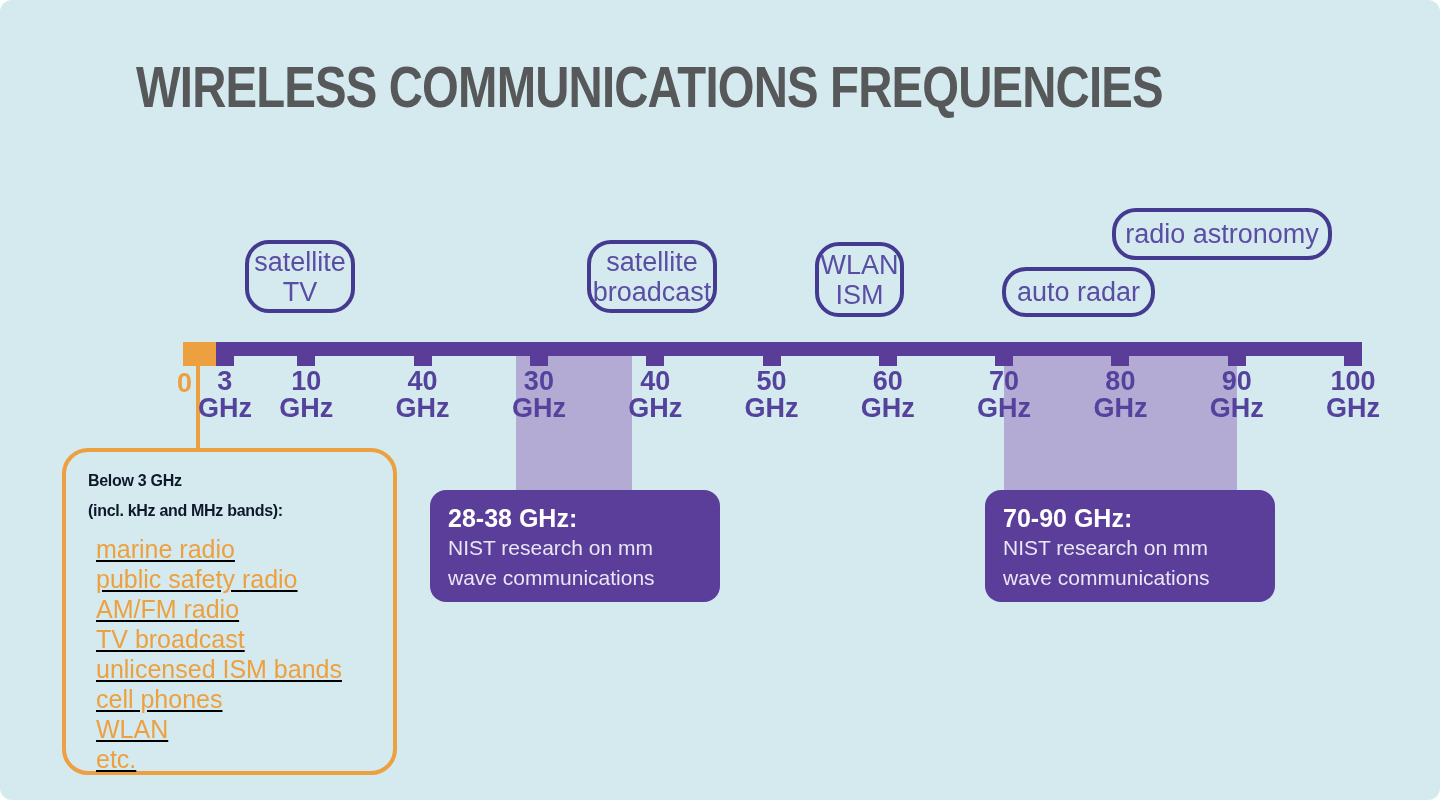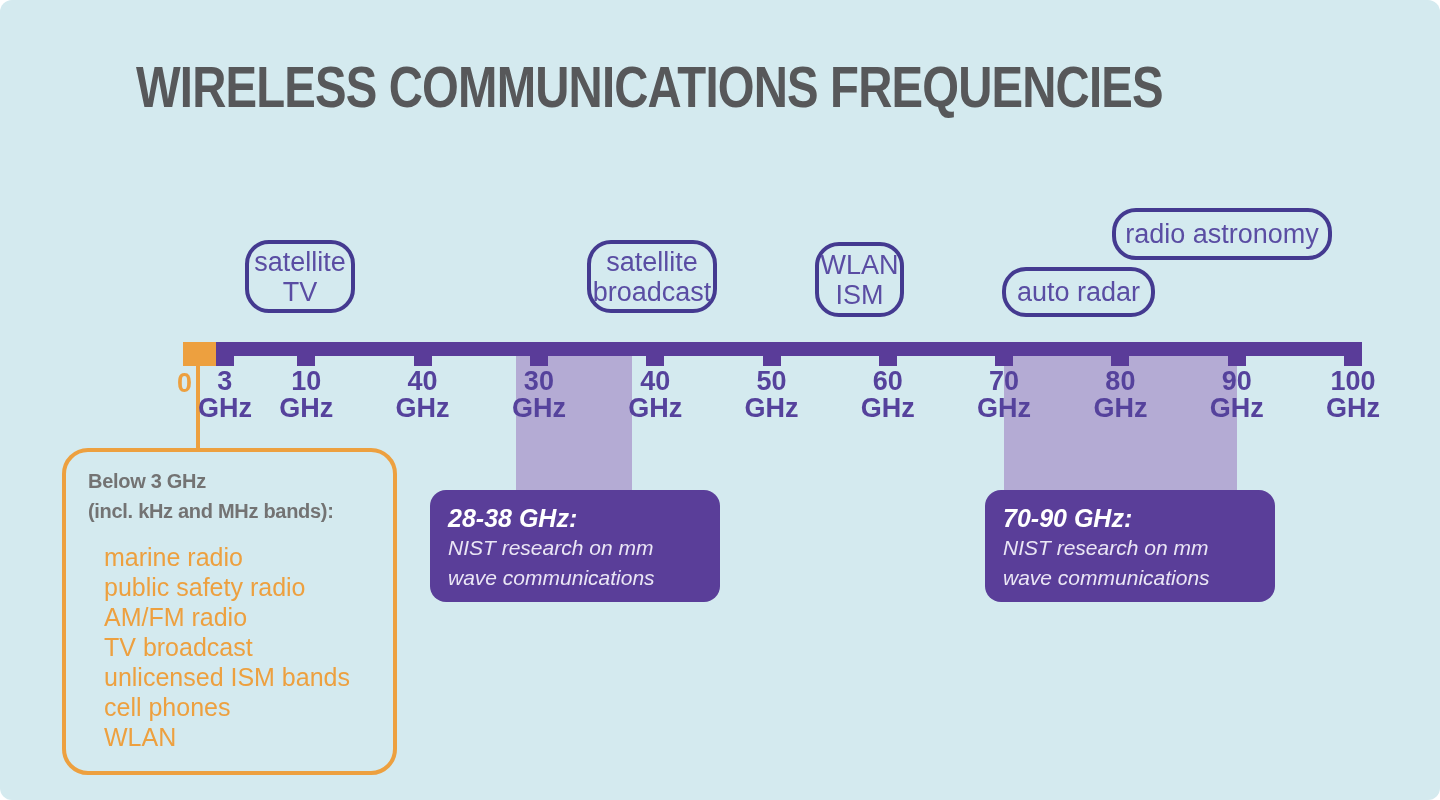--- a/index.html
+++ b/index.html
@@ -116,21 +116,20 @@
   .nist-box {
     position: absolute;
     top: 490px;
     width: 290px;
     height: 112px;
     box-sizing: border-box;
     background: #5a3e99;
     border-radius: 16px;
     padding: 13px 14px 0 18px;
     z-index: 4;
-    font-style: italic;
   }
   .nist-heading {
     color: #ffffff;
     font-size: 25px;
     font-weight: bold;
     line-height: 30px;
   }
   .nist-body {
     color: #eae6f5;
     font-size: 21px;
@@ -143,31 +142,32 @@
     top: 448px;
     width: 335px;
     height: 327px;
     box-sizing: border-box;
     border: 4px solid #eda03f;
     border-radius: 26px;
     padding: 14px 6px 0 22px;
     z-index: 2;
   }
   .below-heading {
-    color: #737373;
-    font-size: 20px;
+    color: #0f172a;
+    font-size: 16px;
     font-weight: bold;
     line-height: 30px;
     letter-spacing: -0.3px;
     white-space: pre-line;
   }
   .below-list {
     list-style: none;
-    margin: 16px;
+    margin: 8px;
     padding: 0;
+    text-decoration: underline;
   }
   .below-list li {
     color: #eda03f;
     font-size: 25px;
     line-height: 30px;
   }
 </style>
 </head>
 <body>
 
@@ -242,16 +242,17 @@
     <div class="below-heading">Below 3 GHz
 (incl. kHz and MHz bands):</div>
     <ul class="below-list" id="below-list">
         <li>marine radio</li>
         <li>public safety radio</li>
         <li>AM/FM radio</li>
         <li>TV broadcast</li>
         <li>unlicensed ISM bands</li>
         <li>cell phones</li>
         <li>WLAN</li>
+        <li>etc.</li>
       </ul>
   </div>
 
 </div>
 
 </body></html>

